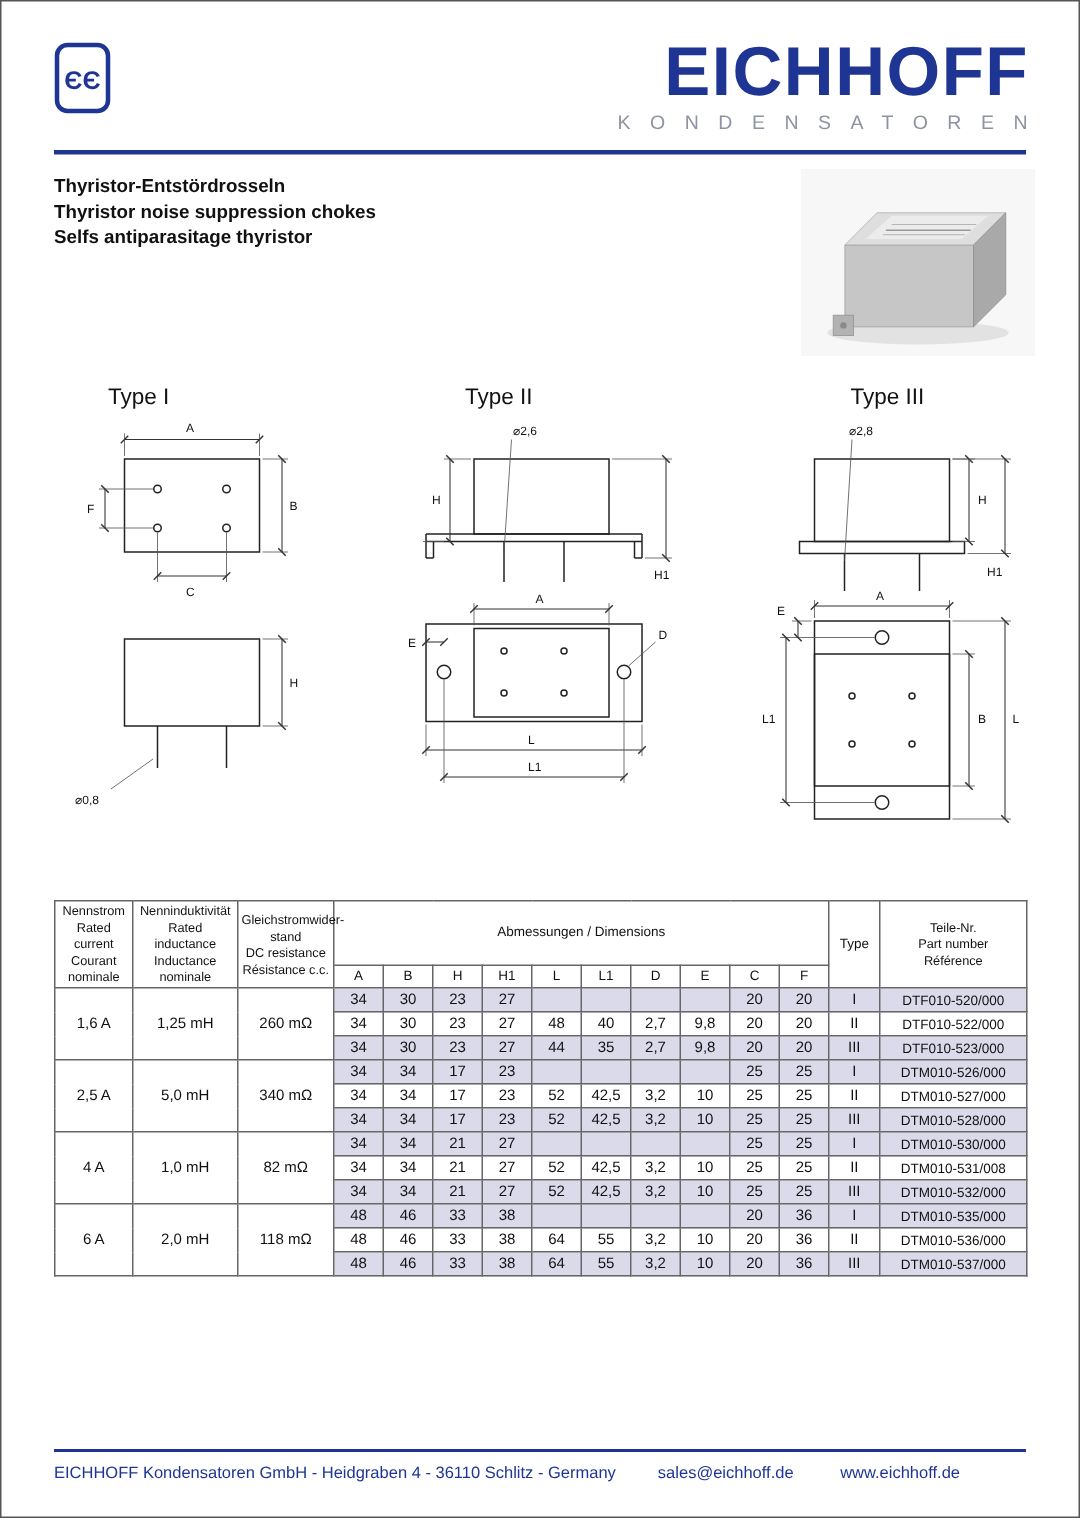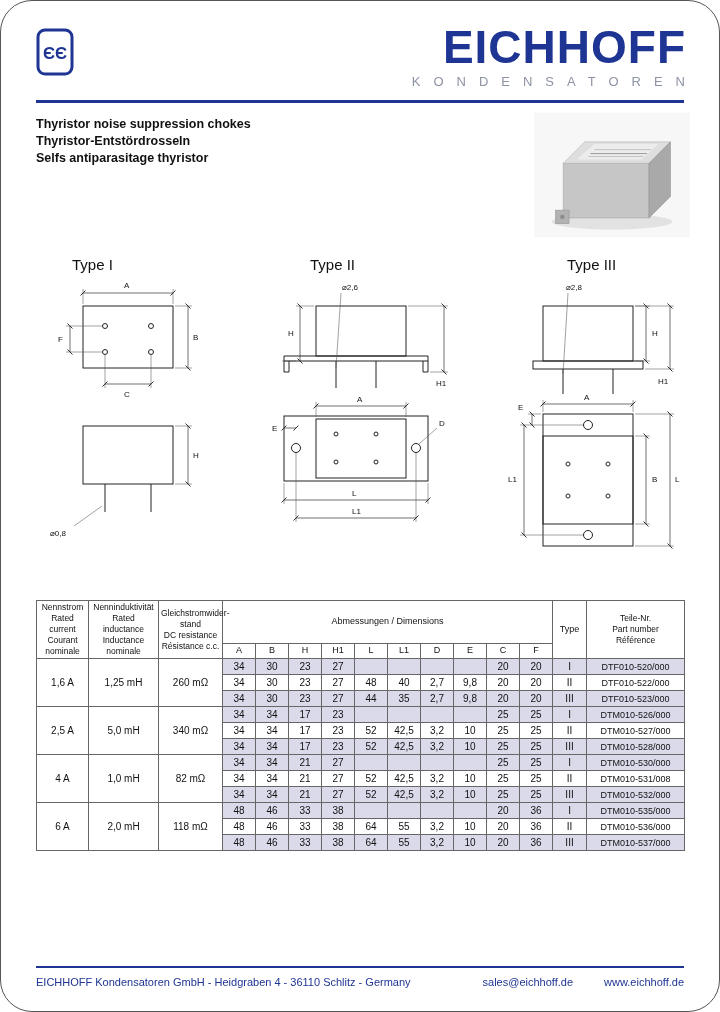--- a/index.html
+++ b/index.html
@@ -1,20 +1,20 @@
 <!DOCTYPE html>
 <html><head>
 <meta charset="utf-8">
 <style>
   * { margin:0; padding:0; box-sizing:border-box; }
   html,body { background:#ffffff; }
   .page {
     position:relative; width:720px; height:1012px; background:#fff;
     font-family:"Liberation Sans", sans-serif; color:#111;
-    overflow:hidden; outline:1px solid #555; outline-offset:-1px;border-radius:32px;
+    overflow:hidden; outline:1px solid #555; outline-offset:-1px;
   }
   
   .logo { position:absolute; left:36px; top:28px; width:38px; height:48px; }
   .brand { position:absolute; top:24px; right:34px; font-size:46px; font-weight:700;
            color:#1e3594; letter-spacing:1px; line-height:1; }
   .brand-sub { position:absolute; top:74px; right:22px; font-size:13px; color:#8e93a4;
                letter-spacing:13px; font-weight:500;text-align:right; }
   .header-rule { position:absolute; left:36px; top:100px; width:648px; height:3px; background:#1e3594; }
   
   .titles { position:absolute; left:36px; top:116px; font-size:12.5px; font-weight:700; line-height:17px; }
@@ -43,21 +43,21 @@
   .spec-table th.dim-letter { font-size:9px; height:15px; }
   .spec-table .pre { white-space:pre-line; }
   .spec-table td { height:16px; }
   .row-shaded td { background:#dadaeb; }
   .merge-cell { background:#fff !important; }
   .part-cell { font-size:9px; }
   .group-start td { border-top:1px solid #3c3c3c; }
   
   .footer-rule { position:absolute; left:36px; top:966px; width:648px; height:2px; background:#1e3594; }
   .footer-row { position:absolute; left:36px; top:976px; width:648px; display:flex;
-                justify-content:space-between; font-size:11px; color:#1e3594; }
+                font-size:11px; color:#1e3594; }
   .footer-links span { margin-left:28px; }
   .footer-links a { color:#1e3594; text-decoration:none; }
 </style>
 </head>
 <body>
 
 <svg width="0" height="0" style="position:absolute" aria-hidden="true">
   <defs>
     <marker id="tick" markerWidth="7" markerHeight="7" refX="3.5" refY="3.5" orient="auto" markerUnits="userSpaceOnUse">
       <path d="M1,6 L6,1" stroke="#333" stroke-width="1" fill="none"></path>
@@ -69,22 +69,22 @@
 
   <svg class="logo" viewBox="0 0 38 48">
     <rect x="2" y="2" width="34" height="44" rx="7" fill="none" stroke="#1e3594" stroke-width="3"></rect>
     <text x="19" y="31" text-anchor="middle" font-size="17" font-weight="bold" fill="#1e3594">ЄЄ</text>
   </svg>
   <div class="brand">EICHHOFF</div>
   <div class="brand-sub">KONDENSATOREN</div>
   <div class="header-rule"></div>
 
   <div class="titles">
+    <div>Thyristor-Entstördrosseln</div>
     <div>Thyristor noise suppression chokes</div>
-    <div>Thyristor-Entstördrosseln</div>
     <div>Selfs antiparasitage thyristor</div>
   </div>
 
   <svg class="photo" viewBox="0 0 160 128">
     <rect x="0" y="0" width="160" height="128" fill="#f7f7f7"></rect>
     <ellipse cx="80" cy="112" rx="62" ry="8" fill="#e2e2e2"></ellipse>
     <polygon points="30,52 118,52 118,108 30,108" fill="#c6c6c6" stroke="#9a9a9a" stroke-width="0.5"></polygon>
     <polygon points="30,52 52,30 140,30 118,52" fill="#dedede" stroke="#aaa" stroke-width="0.5"></polygon>
     <polygon points="118,52 140,30 140,86 118,108" fill="#a9a9a9" stroke="#8a8a8a" stroke-width="0.5"></polygon>
     <polygon points="44,48 62,32 128,32 110,48" fill="#ececec"></polygon>

